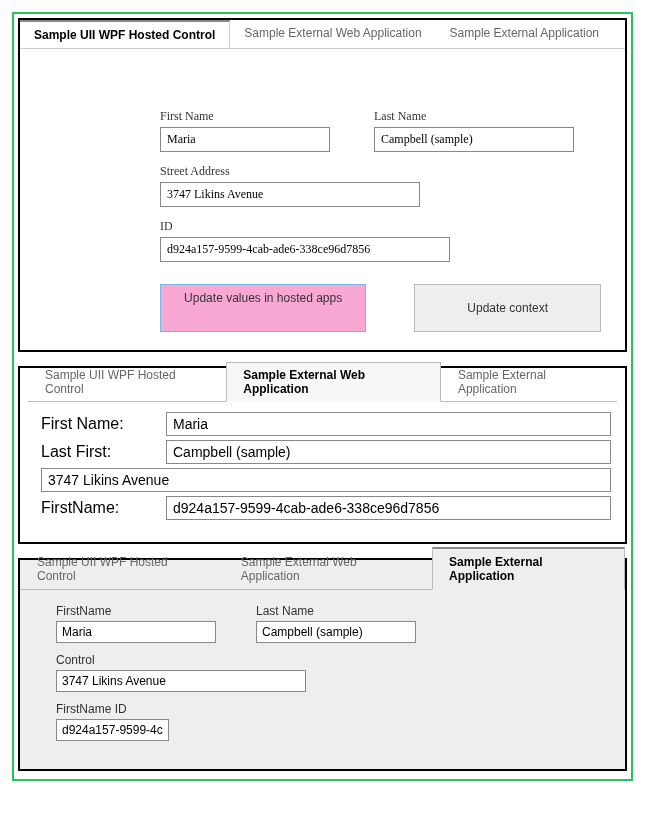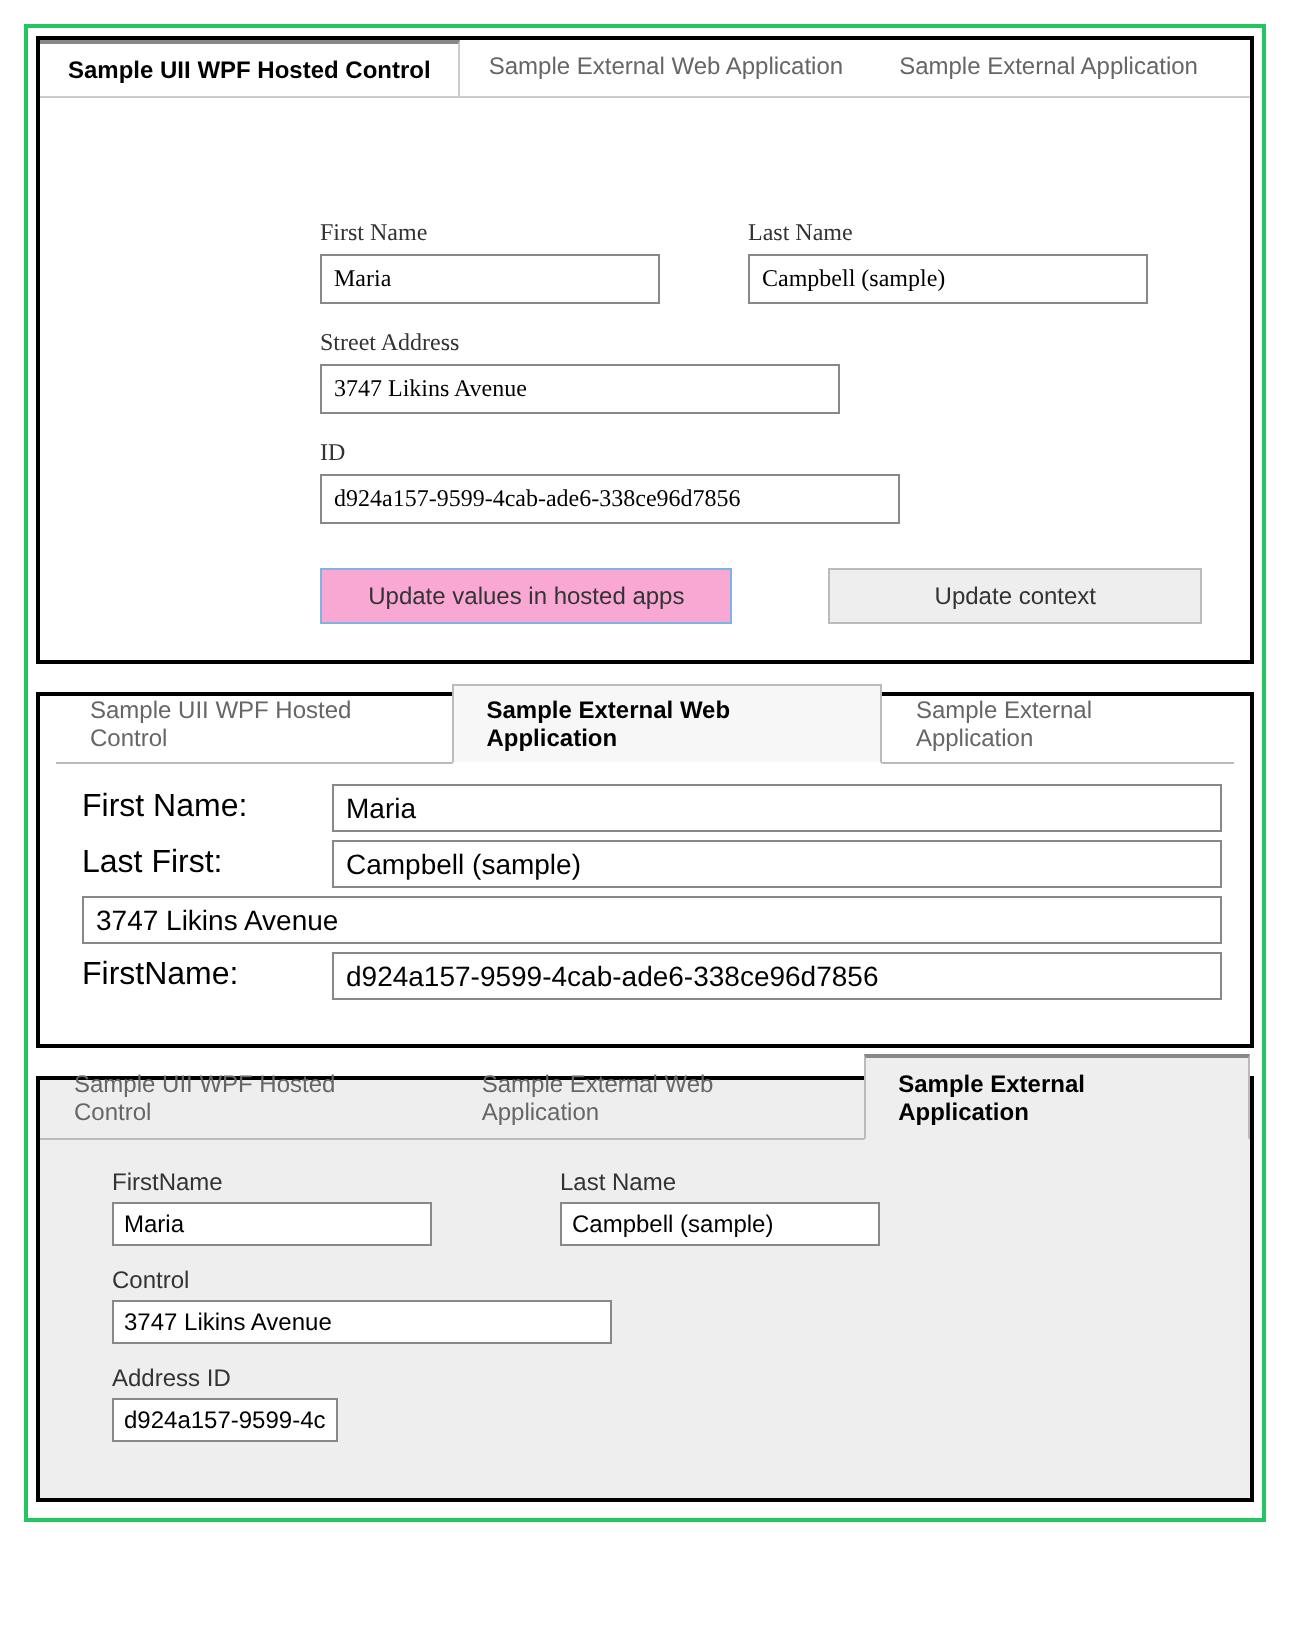--- a/index.html
+++ b/index.html
@@ -56,21 +56,21 @@
     padding: 6px 0;
     text-align: center;
     border: 1px solid #7eb4e2;
     background: #f9a8d4;
     color: #333;
     font-size: 12px;
     cursor: pointer;
   }
   .p1-btn2 {
     width: 190px;
-    padding: 6px 0;
+    padding: 16px 0;
     text-align: center;
     border: 1px solid #bbb;
     background: #eee;
     color: #333;
     font-size: 12px;
     cursor: pointer;
   }
 
   
   .panel2 {
@@ -139,21 +139,21 @@
   }
   .p3-tab.active {
     font-weight: 700;
     color: #000;
     border: 1px solid #bbb;
     border-top: 2px solid #888;
     border-bottom: 1px solid #eeeeee;
     background: #eeeeee;
   }
   .p3-body { padding: 14px 24px 18px 36px; }
-  .p3-row { display: flex; gap: 64px; margin-bottom: 10px; }
+  .p3-row { display: flex; gap: 40px; margin-bottom: 10px; }
   .p3-col { display: flex; flex-direction: column; }
   .p3-label { color: #333; font-size: 12px; margin-bottom: 3px; }
   .p3-input {
     border: 1px solid #888;
     background: #fff;
     padding: 3px 5px;
     font-size: 12px;
     font-family: inherit;
   }
   .p3-fn { width: 160px; }
@@ -245,20 +245,20 @@
         </div>
       </div>
       <div class="p3-row">
         <div class="p3-col">
           <span class="p3-label">Control</span>
           <input type="text" class="p3-input p3-addr" value="3747 Likins Avenue" style="">
         </div>
       </div>
       <div class="p3-row">
         <div class="p3-col">
-          <span class="p3-label">Address ID</span>
+          <span class="p3-label">FirstName ID</span>
           <input type="text" class="p3-input p3-cid" value="d924a157-9599-4ca" style="">
         </div>
       </div>
     </div>
   </div>
 
 </div>
 
 </body></html>

